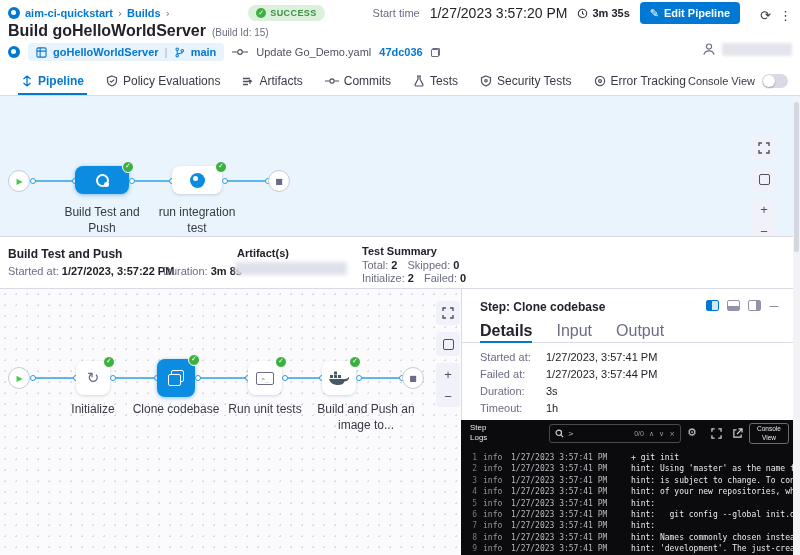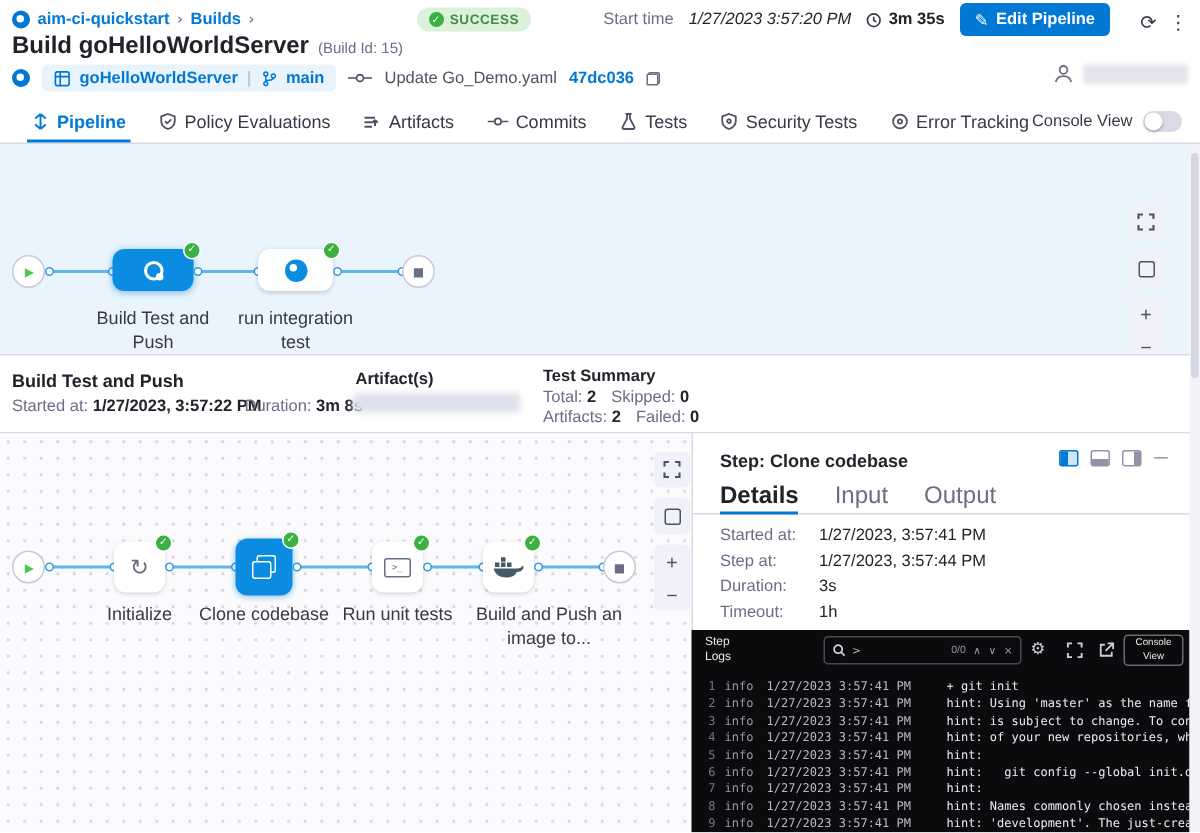--- a/index.html
+++ b/index.html
@@ -11,21 +11,21 @@
   .header { position:absolute; left:0; top:0; width:800px; height:65px; background:#fff; }
   .crumb-row { position:absolute; left:8px; top:5px; height:16px; display:flex; align-items:center; gap:5px; font-size:11px; }
   .logo-dot { width:12px; height:12px; border-radius:50%; background:#0278d5; position:relative; }
   .logo-dot::after { content:""; position:absolute; left:3px; top:3px; width:5px; height:5px; border-radius:50%; background:#fff; }
   .crumb-link { color:#0278d5; font-weight:bold; cursor:pointer; }
   .crumb-sep { color:#6b6d85; font-size:10px; }
   .status-row { position:absolute; right:60px; top:4px; height:18px; display:flex; align-items:center; gap:10px; }
   .badge-success { display:flex; align-items:center; gap:4px; background:#dcf1dc; color:#3e8e44; font-size:9px; font-weight:bold; letter-spacing:.4px; padding:3px 8px; border-radius:9px; }
   .badge-check { width:10px; height:10px; border-radius:50%; background:#3cb043; color:#fff; font-size:7px; line-height:10px; text-align:center; }
   .start-lbl { color:#6b6d85; font-size:11px;margin-left:38px; }
-  .start-val { color:#22222a; font-size:11px;font-style:italic; }
+  .start-val { color:#22222a; font-size:14px; }
   .elapsed { display:flex; align-items:center; gap:4px; color:#22222a; font-size:11px;font-weight:bold; }
   .btn-primary { display:flex; align-items:center; gap:5px; background:#0278d5; color:#fff; font-size:11px; font-weight:bold; border:none; border-radius:4px; height:22px; padding:0 10px; cursor:pointer; }
   .icon-btn { background:none; border:none; color:#383946; font-size:13px; cursor:pointer; }
   .hdr-right2 { position:absolute; right:8px; top:0; height:22px; display:flex; align-items:center; gap:8px; }
   .title-row { position:absolute; left:8px; top:22px; display:flex; align-items:baseline; gap:6px; }
   .page-title { font-size:16px; font-weight:bold; color:#22222a; }
   .build-id { font-size:10px; color:#6b6d85; }
   .repo-row { position:absolute; left:8px; top:42px; height:20px; display:flex; align-items:center; gap:8px; font-size:11px; }
   .repo-pill { display:flex; align-items:center; gap:6px; background:#e8f3fc; border-radius:4px; padding:3px 8px; color:#0278d5; font-weight:bold; }
   .pill-div { color:#b3cde4; }
@@ -311,21 +311,21 @@
       <b>3m 8s</b>
     </div>
     <div class="ss-art-lbl">Artifact(s)</div>
     <div class="ss-art-blur"></div>
     <div class="ss-test-title">Test Summary</div>
     <div class="ss-test-r1">
       <span class="kv"><span>Total:</span> <b>2</b></span>
       <span class="kv"><span>Skipped:</span> <b>0</b></span>
     </div>
     <div class="ss-test-r2">
-      <span class="kv"><span>Artifacts:</span> <b>2</b></span>
+      <span class="kv"><span>Initialize:</span> <b>2</b></span>
       <span class="kv"><span>Failed:</span> <b>0</b></span>
     </div>
   </section>
 
   <section class="exec-canvas">
     <div class="term-node" style="left:8px;top:78px;">
         <span class="play-g glyph">▶</span>
       </div>
     <div class="edge" style="left:33px;top:88px;width:43px;"></div>
     <div class="node white" style="left:76px;top:72px;width:34px;height:34px;">
@@ -393,21 +393,21 @@
       <span class="sp-tab active">Details</span>
       <span class="sp-tab">Input</span>
       <span class="sp-tab">Output</span>
     </div>
     <div class="sp-rows">
       <div class="sp-row">
           <span class="sp-k">Started at:</span>
           <span class="sp-v">1/27/2023, 3:57:41 PM</span>
         </div>
       <div class="sp-row">
-          <span class="sp-k">Step at:</span>
+          <span class="sp-k">Failed at:</span>
           <span class="sp-v">1/27/2023, 3:57:44 PM</span>
         </div>
       <div class="sp-row">
           <span class="sp-k">Duration:</span>
           <span class="sp-v">3s</span>
         </div>
       <div class="sp-row">
           <span class="sp-k">Timeout:</span>
           <span class="sp-v">1h</span>
         </div>

